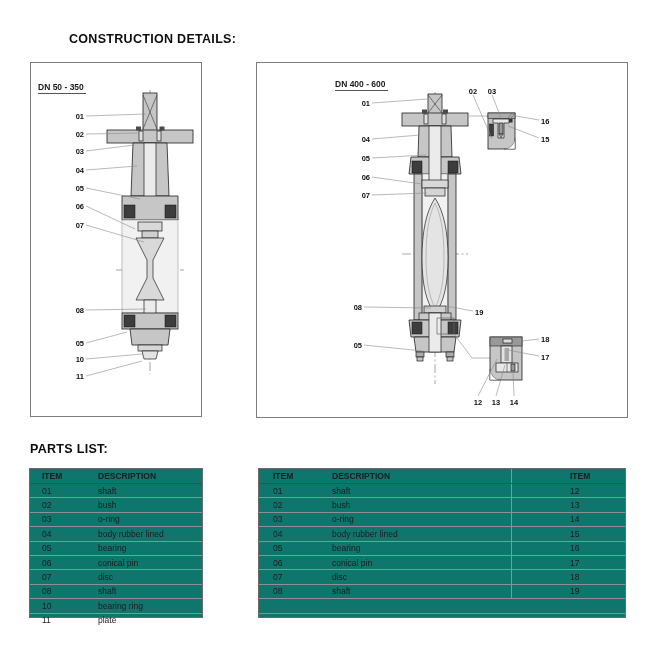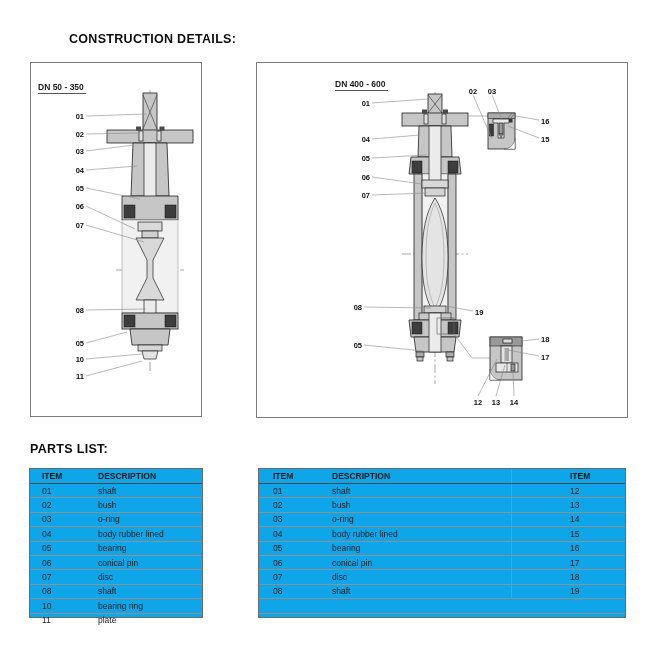--- a/index.html
+++ b/index.html
@@ -3,21 +3,21 @@
 <meta charset="utf-8">
 <style>
   html,body{margin:0;padding:0;background:#fff;}
   body{width:650px;height:650px;position:relative;font-family:"Liberation Sans",sans-serif;color:#111;overflow:hidden;}
   .section-title{position:absolute;font-size:12.5px;font-weight:bold;letter-spacing:.3px;color:#0d0d0d;}
   .frame{position:absolute;border:1px solid #7d7d7d;background:#fff;box-sizing:border-box;}
   .dn-label{position:absolute;font-size:8.5px;font-weight:bold;color:#1a1a1a;border-bottom:1px solid #555;padding:0 2px 1px 0;}
   .diagram-svg{position:absolute;}
 
   
-  .tbl-wrap{position:absolute;border:1px solid #6a6a6a;box-sizing:border-box;background:#0ea5e9;}
+  .tbl-wrap{position:absolute;border:1px solid #6a6a6a;box-sizing:border-box;background:#0f766e;}
   table.pt{border-collapse:collapse;table-layout:fixed;width:100%;}
   .pt th,.pt td{padding:0;margin:0;font-size:8.5px;color:#1c1c1c;text-align:left;white-space:nowrap;overflow:hidden;vertical-align:middle;}
   .pt th{height:14px;font-weight:bold;border-bottom:1.6px solid #4a4a4a;}
   .pt td{height:13.4px;border-bottom:1px solid #909090;}
   .pt-left tr:last-child td{border-bottom:none;}
   .twocol{display:flex;align-items:flex-start;}
   .sub-left{width:142px;border-right:1px solid #909090;box-sizing:border-box;}
   .sub-right{flex:1;}
   .empty-row{height:13.4px;border-bottom:1px solid #909090;}
   .empty-row.last{border-bottom:none;}

